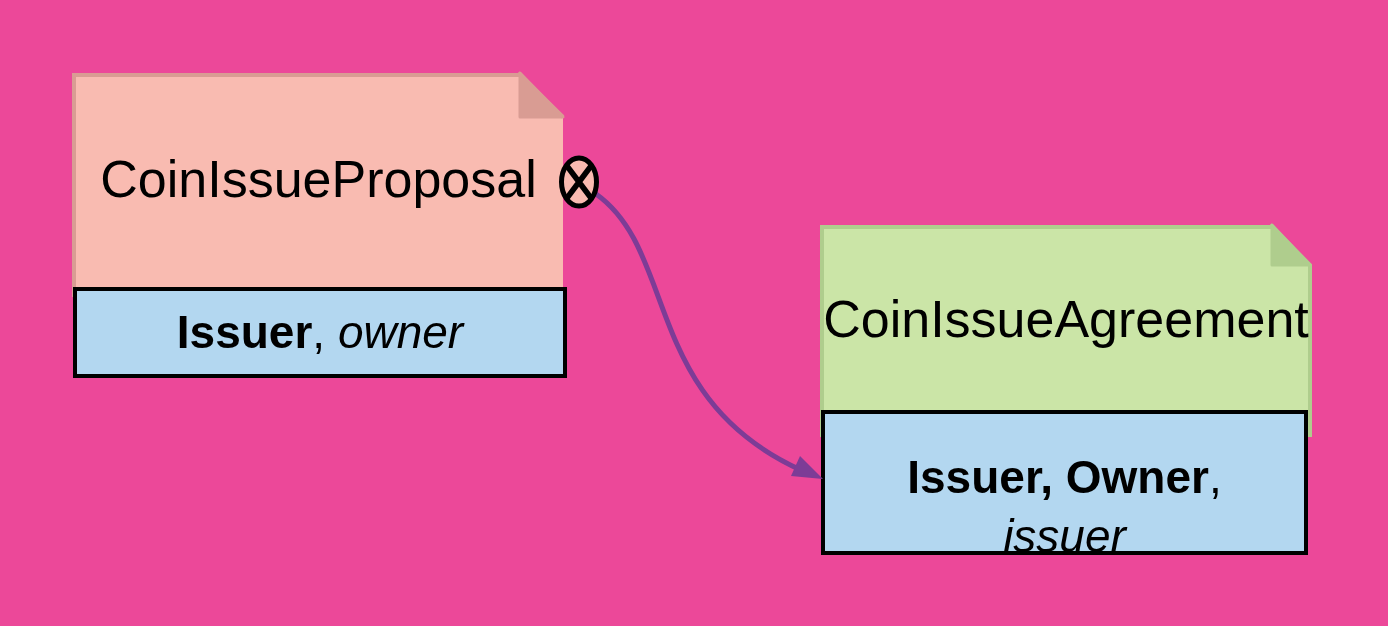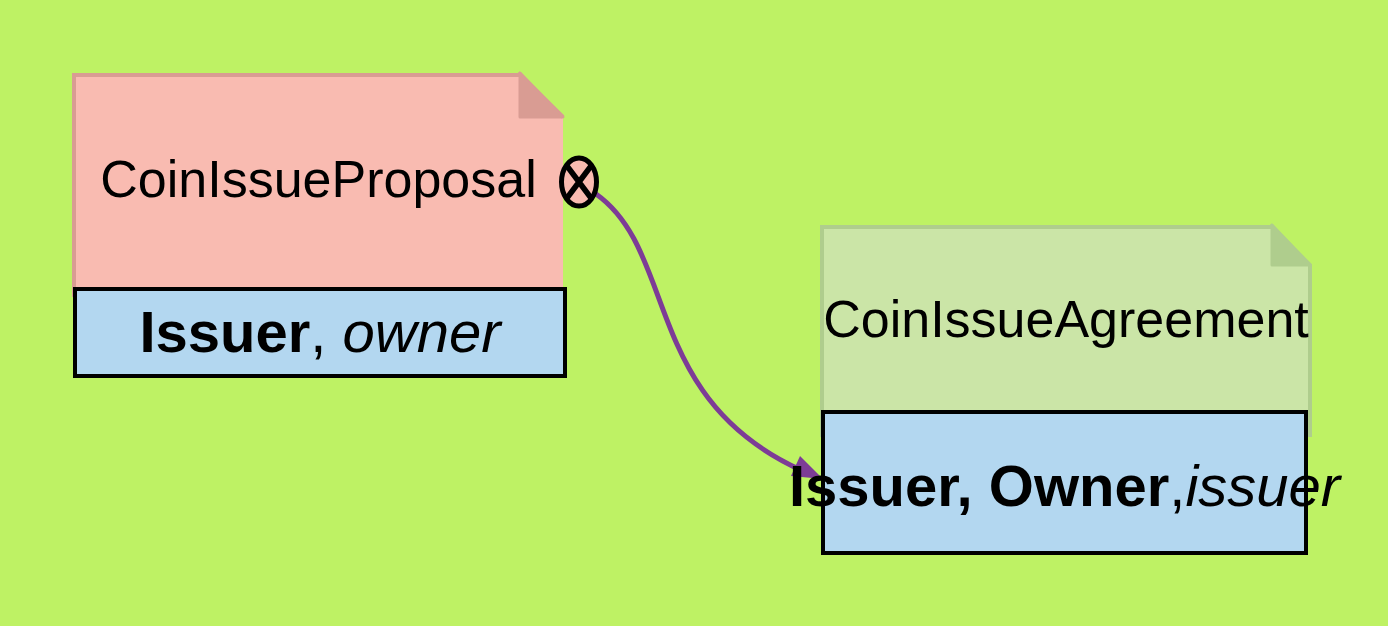--- a/index.html
+++ b/index.html
@@ -4,33 +4,33 @@
 <style>
   html,body{margin:0;padding:0;background:#fff;}
   .canvas{
     position:relative;width:1388px;height:626px;background:#fff;overflow:hidden;
     font-family:"Liberation Sans",sans-serif;color:#000;
   }
   svg.layer{position:absolute;left:0;top:0;width:1388px;height:626px;}
   .txt{position:absolute;display:flex;align-items:center;justify-content:center;
        text-align:center;color:#000;}
   .title{font-size:52px;white-space:nowrap;}
-  .sig{font-size:58px;line-height:1.28;}
+  .sig{font-size:46px;line-height:1.28;}
   .b{font-weight:bold;}
   .i{font-style:italic;}
   .left-title{left:74px;top:73px;width:489px;height:212px;}
   .left-sig{left:75px;top:289px;width:490px;height:87px;}
   .right-title{left:822px;top:225px;width:488px;height:187px;text-align:right;}
-  .right-sig{left:823px;top:416px;width:483px;height:141px;flex-direction:row;}
+  .right-sig{left:823px;top:436px;width:483px;height:141px;flex-direction:column;}
   .nowrap{white-space:pre;}
 </style>
 </head>
 <body>
 
-<div class="canvas" style="background: #bef264;">
+<div class="canvas" style="background: #ec4899;">
 
   <svg class="layer" viewBox="0 0 1388 626">
 
     <g>
       <polygon points="74,73 520,73 563,117 563,297 74,297" fill="#F9BBB1"></polygon>
       <path d="M 74,297 L 74,75 L 520,75 M 518,73 L 563,117" fill="none" stroke-width="4" stroke="#D99C93"></path>
       <polygon points="520,73 563,117 520,117" stroke-width="3" stroke-linejoin="round" fill="#D99C93" stroke="#D99C93"></polygon>
       <rect x="75" y="289" width="490" height="87" stroke-width="4" fill="#B3D7F0" stroke="#000000"></rect>
     </g>
 

